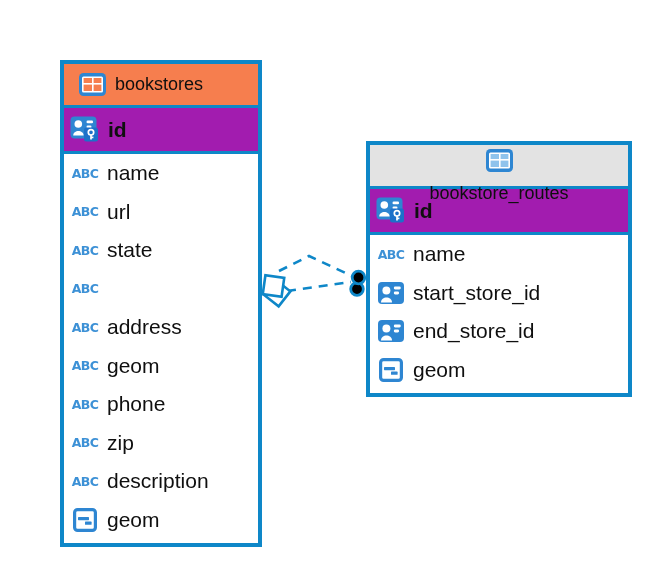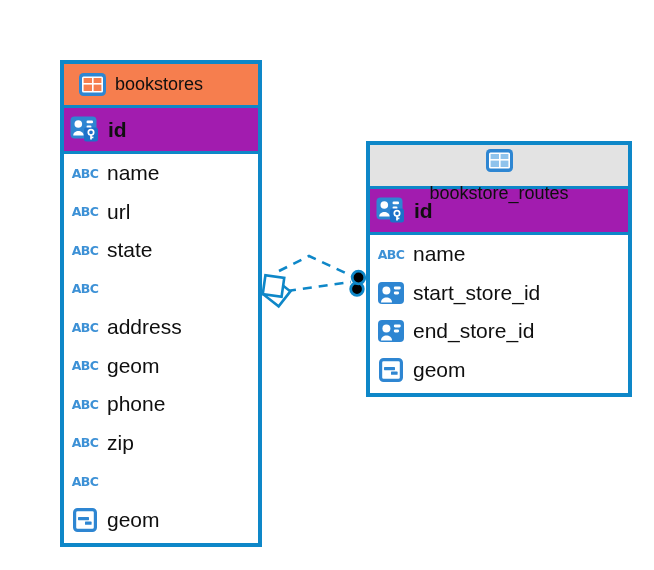--- a/index.html
+++ b/index.html
@@ -126,20 +126,21 @@
   <div class="row">
     <span class="icon-box">
         <span class="abc">ABC</span>
       </span>
     <span>zip</span>
   </div>
   <div class="row">
     <span class="icon-box">
         <span class="abc">ABC</span>
       </span>
+    <span>description</span>
   </div>
   <div class="row">
     <span class="icon-box">
       <svg width="24" height="24" viewBox="0 0 24 24">
         <rect x="1.6" y="1.6" width="20.8" height="20.8" rx="3" fill="#fff" stroke="#2e86d2" stroke-width="3.2"></rect>
         <rect x="5" y="9" width="11" height="3.2" rx="0.6" fill="#2e86d2"></rect>
         <rect x="12" y="13.6" width="6.6" height="3.2" rx="0.6" fill="#2e86d2"></rect>
       </svg>
     </span>
     <span>geom</span>

